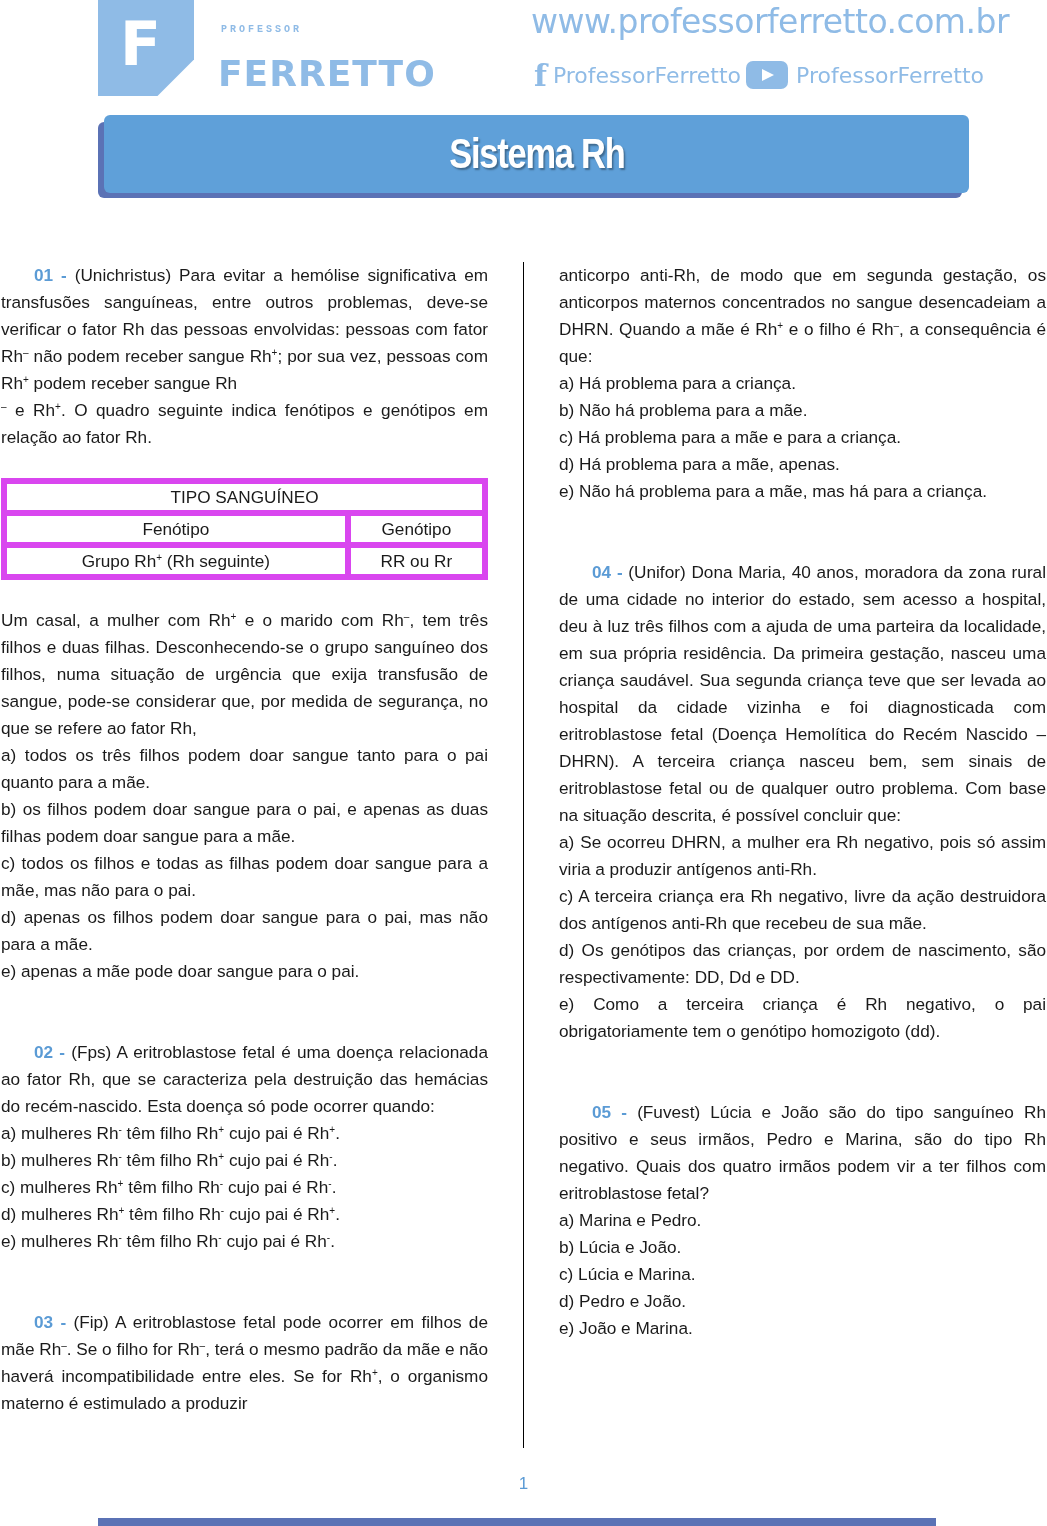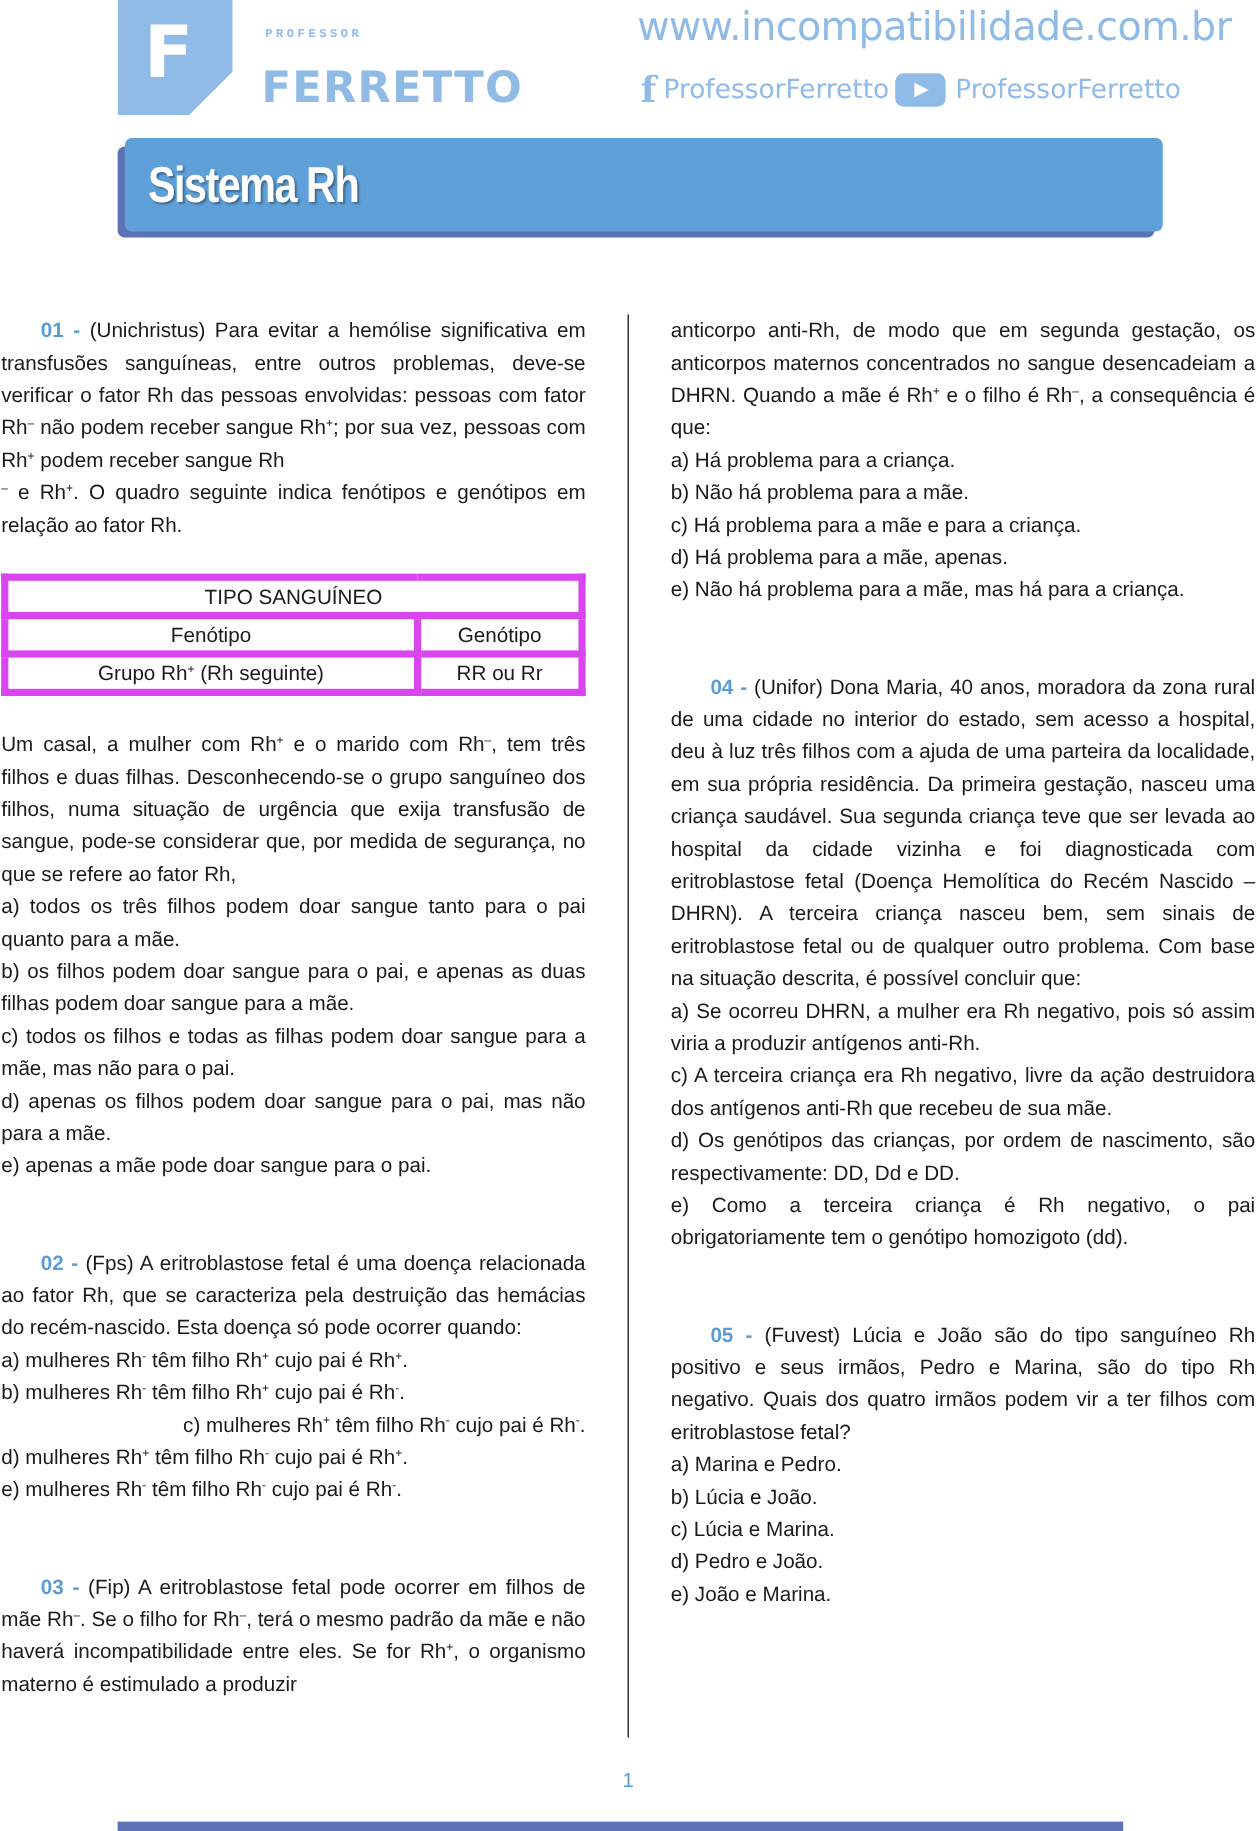--- a/index.html
+++ b/index.html
@@ -22,21 +22,21 @@
   .social.fb { left:534px; }
   .social.yt { left:746px; }
   .fb-icon { font-size:30px; font-weight:bold; margin-right:6px; font-family:"DejaVu Serif", serif; }
   .yt-icon { width:42px; height:28px; background:#8fbbe6; border-radius:7px; position:relative; margin-right:8px; }
   .yt-icon::after { content:""; position:absolute; left:16px; top:8px; border-left:12px solid #fff;
                     border-top:6px solid transparent; border-bottom:6px solid transparent; }
 
   
   .banner-shadow { position:absolute; left:98px; top:122px; width:864px; height:76px; background:#5b72b5; border-radius:6px; }
   .banner { position:absolute; left:104px; top:115px; width:865px; height:78px; background:#5fa0d9; border-radius:6px;
-            display:flex; align-items:center; }
+            display:flex; align-items:center; justify-content:center; }
   .banner-title { color:#fff; font-size:42px; font-weight:bold; font-family:"Liberation Sans Narrow","Liberation Sans", sans-serif;
                   letter-spacing:-1.5px; transform:scaleX(0.82); text-shadow:2px 2px 2px rgba(0,0,0,0.35); }
 
   
   .col { position:absolute; top:262px; width:487px; font-size:17.2px; line-height:27px; text-align:justify; }
   .col.left { left:1px; }
   .col.right { left:559px; }
   .divider { position:absolute; left:523px; top:262px; width:1px; height:1186px; background:#000; }
   p { margin:0; }
   .qnum { color:#5b9bd5; font-weight:bold;padding-left:33px; }
@@ -51,21 +51,21 @@
   .footer-bar { position:absolute; left:98px; top:1518px; width:838px; height:8px; background:#5b72b5; }
 </style>
 </head>
 <body>
 
 <div class="logo-block">
   <span class="logo-f">F</span>
 </div>
 <div class="brand-small">PROFESSOR</div>
 <div class="brand-big">FERRETTO</div>
-<div class="site-url">www.incompatibilidade.com.br</div>
+<div class="site-url">www.professorferretto.com.br</div>
 <div class="social fb">
   <span class="fb-icon">f</span>
   <span>ProfessorFerretto</span>
 </div>
 <div class="social yt">
   <span class="yt-icon"></span>
   <span>ProfessorFerretto</span>
 </div>
 
 <div class="banner-shadow"></div>
@@ -96,21 +96,21 @@
   <p>a) todos os três filhos podem doar sangue tanto para o pai quanto para a mãe.</p>
   <p>b) os filhos podem doar sangue para o pai, e apenas as duas filhas podem doar sangue para a mãe.</p>
   <p>c) todos os filhos e todas as filhas podem doar sangue para a mãe, mas não para o pai.</p>
   <p>d) apenas os filhos podem doar sangue para o pai, mas não para a mãe.</p>
   <p>e) apenas a mãe pode doar sangue para o pai.</p>
   <div class="gap-md"></div>
 
   <p><span class="qnum"><span>02</span><span> - </span></span><span>(Fps) A eritroblastose fetal é uma doença relacionada ao fator Rh, que se caracteriza pela destruição das hemácias do recém-nascido. Esta doença só pode ocorrer quando:</span></p>
   <p style="text-align:left"><span>a) mulheres Rh</span><sup>-</sup><span> têm filho Rh</span><sup>+</sup><span> cujo pai é Rh</span><sup>+</sup><span>.</span></p>
   <p style="text-align:left"><span>b) mulheres Rh</span><sup>-</sup><span> têm filho Rh</span><sup>+</sup><span> cujo pai é Rh</span><sup>-</sup><span>.</span></p>
-  <p style="text-align:right"><span>c) mulheres Rh</span><sup>+</sup><span> têm filho Rh</span><sup>-</sup><span> cujo pai é Rh</span><sup>-</sup><span>.</span></p>
+  <p style="text-align:left"><span>c) mulheres Rh</span><sup>+</sup><span> têm filho Rh</span><sup>-</sup><span> cujo pai é Rh</span><sup>-</sup><span>.</span></p>
   <p style="text-align:left"><span>d) mulheres Rh</span><sup>+</sup><span> têm filho Rh</span><sup>-</sup><span> cujo pai é Rh</span><sup>+</sup><span>.</span></p>
   <p style="text-align:left"><span>e) mulheres Rh</span><sup>-</sup><span> têm filho Rh</span><sup>-</sup><span> cujo pai é Rh</span><sup>-</sup><span>.</span></p>
   <div class="gap-md"></div>
 
   <p><span class="qnum"><span>03</span><span> - </span></span><span>(Fip) A eritroblastose fetal pode ocorrer em filhos de mãe Rh</span><sup>–</sup><span>. Se o filho for Rh</span><sup>–</sup><span>, terá o mesmo padrão da mãe e não haverá incompatibilidade entre eles. Se for Rh</span><sup>+</sup><span style="text-align:justify">, o organismo materno é estimulado a produzir</span></p>
 </div>
 
 <div class="divider"></div>
 
 <div class="col right">

